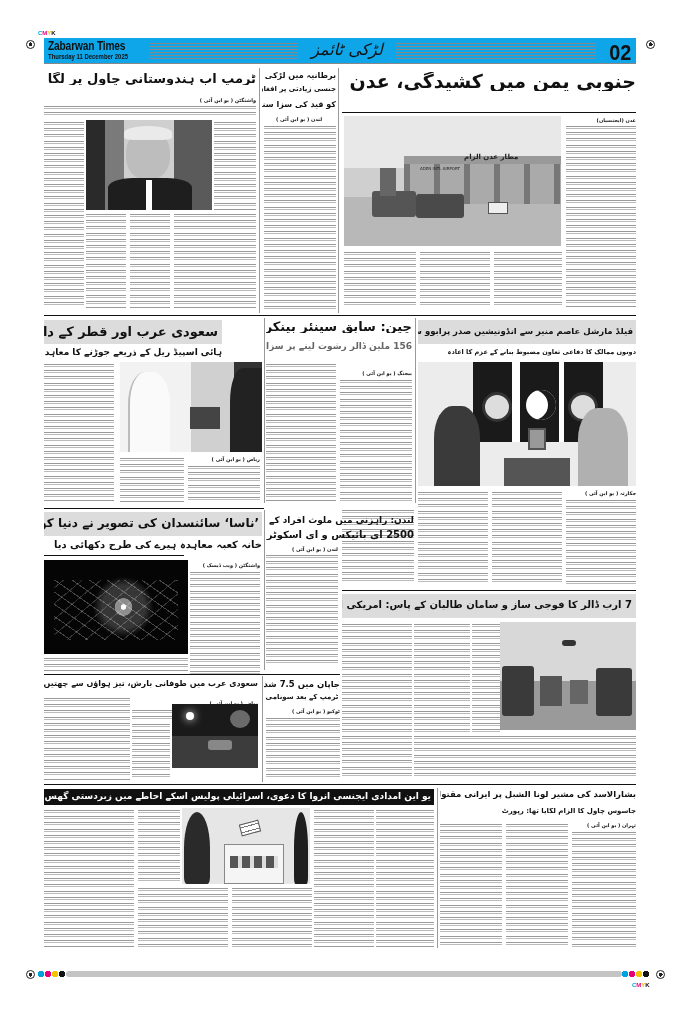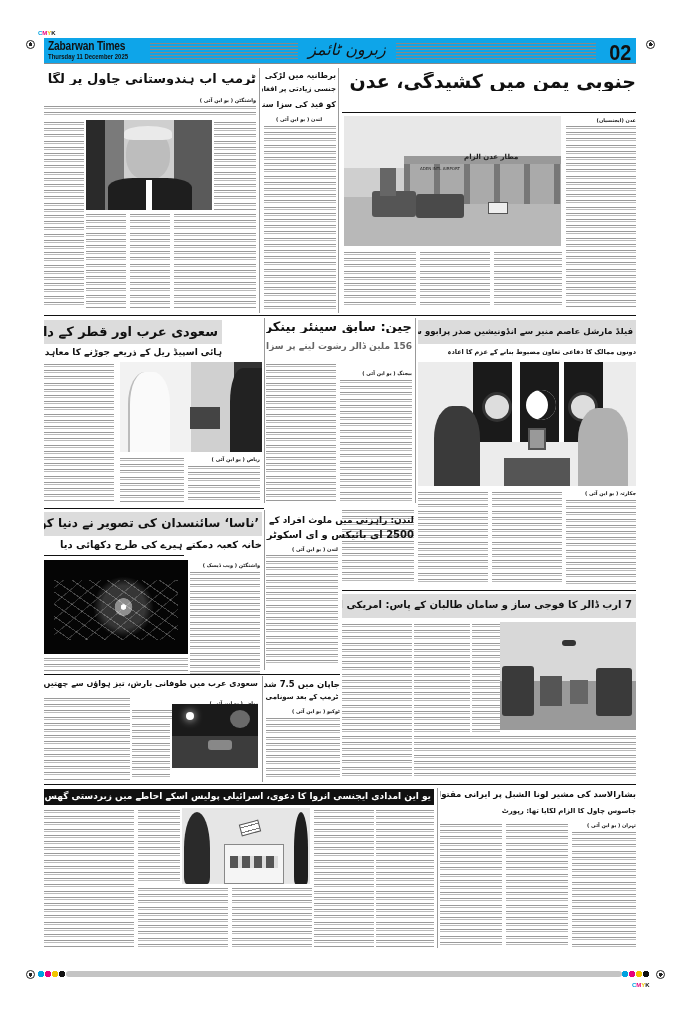--- a/index.html
+++ b/index.html
@@ -35,21 +35,21 @@
 <div class="abs reg" style="left:26px;top:40px;"></div>
 <div class="abs reg" style="left:646px;top:40px;"></div>
 <div class="abs cmyk" style="left:38px;top:30px;">
   <span class="c">C</span><span class="m">M</span><span class="y">Y</span><span class="k">K</span>
 </div>
 
 <div class="abs masthead">
   <div class="abs mh-title">Zabarwan Times</div>
   <div class="abs mh-date">Thursday 11 December 2025</div>
   <div class="abs mh-lines" style="left:106px;width:148px;"></div>
-  <div class="abs mh-urdu">زبرون ٹائمز</div>
+  <div class="abs mh-urdu">لڑکی ٹائمز</div>
   <div class="abs mh-lines" style="left:352px;width:200px;"></div>
   <div class="abs mh-page">02</div>
 </div>
 
 <div class="abs ur hl" style="left:342px;top:72px;width:294px;font-size:19px;">جنوبی یمن میں کشیدگی، عدن ایئرپورٹ پر پروازیں معطل</div>
 <div class="abs rule-h" style="left:342px;top:112px;width:294px;"></div>
 <div class="abs photo" style="left:344px;top:116px;width:217px;height:130px;background:linear-gradient(#e8e8e8 0 40%, #cfcfcf 40% 62%, #b8b8b8 62%);">
   <div class="abs" style="left:60px;top:40px;width:157px;height:45px;background:#999;"></div>
   <div class="abs" style="left:60px;top:48px;width:157px;height:40px;background:repeating-linear-gradient(90deg,#777 0 6px,#aaa 6px 30px);"></div>
   <div class="abs ur" style="left:120px;top:37px;font-size:7px;font-weight:bold;color:#222;">مطار عدن الزام</div>
@@ -128,21 +128,21 @@
 </div>
 <div class="abs byline ur" style="left:566px;top:490px;width:70px;">جکارتہ ( یو این آئی )</div>
 <div class="abs filler" style="left:566px;top:498px;width:70px;height:86px;"></div>
 <div class="abs filler" style="left:492px;top:490px;width:70px;height:94px;"></div>
 <div class="abs filler" style="left:418px;top:490px;width:70px;height:94px;"></div>
 <div class="abs filler" style="left:342px;top:508px;width:72px;height:76px;"></div>
 
 <div class="abs rule-h" style="left:44px;top:508px;width:220px;"></div>
 
 <div class="abs ur hl boxhl" style="left:44px;top:512px;width:218px;height:24px;font-size:12px;padding:5px 3px 0 3px;">’ناسا‘ سائنسدان کی تصویر نے دنیا کو حیران کردیا</div>
-<div class="abs ur hl" style="left:44px;top:540px;width:218px;font-size:10px;">خانہ کعبہ دمکتے ہیرے کی طرح دکھائی دیا</div>
+<div class="abs ur hl" style="left:44px;top:540px;width:218px;font-size:10px;">خانہ کعبہ معاہدہ ہیرے کی طرح دکھائی دیا</div>
 <div class="abs rule-h" style="left:44px;top:555px;width:140px;"></div>
 <div class="abs photo" style="left:44px;top:560px;width:144px;height:94px;background:#050505;">
   <div class="abs" style="left:30px;top:12px;width:90px;height:70px;background:radial-gradient(circle at 55% 50%, #fff 0 4%, rgba(255,255,255,.55) 5% 14%, rgba(200,200,200,.25) 15% 35%, transparent 50%);"></div>
   <div class="abs" style="left:10px;top:20px;width:124px;height:60px;background:repeating-linear-gradient(35deg, transparent 0 9px, rgba(255,255,255,.25) 9px 10px), repeating-linear-gradient(-40deg, transparent 0 11px, rgba(255,255,255,.18) 11px 12px);"></div>
 </div>
 <div class="abs byline ur" style="left:190px;top:562px;width:70px;">واشنگٹن ( ویب ڈیسک )</div>
 <div class="abs filler" style="left:190px;top:570px;width:70px;height:104px;"></div>
 <div class="abs filler" style="left:44px;top:656px;width:144px;height:16px;"></div>
 
 <div class="abs rule-v" style="left:264px;top:510px;height:160px;"></div>

